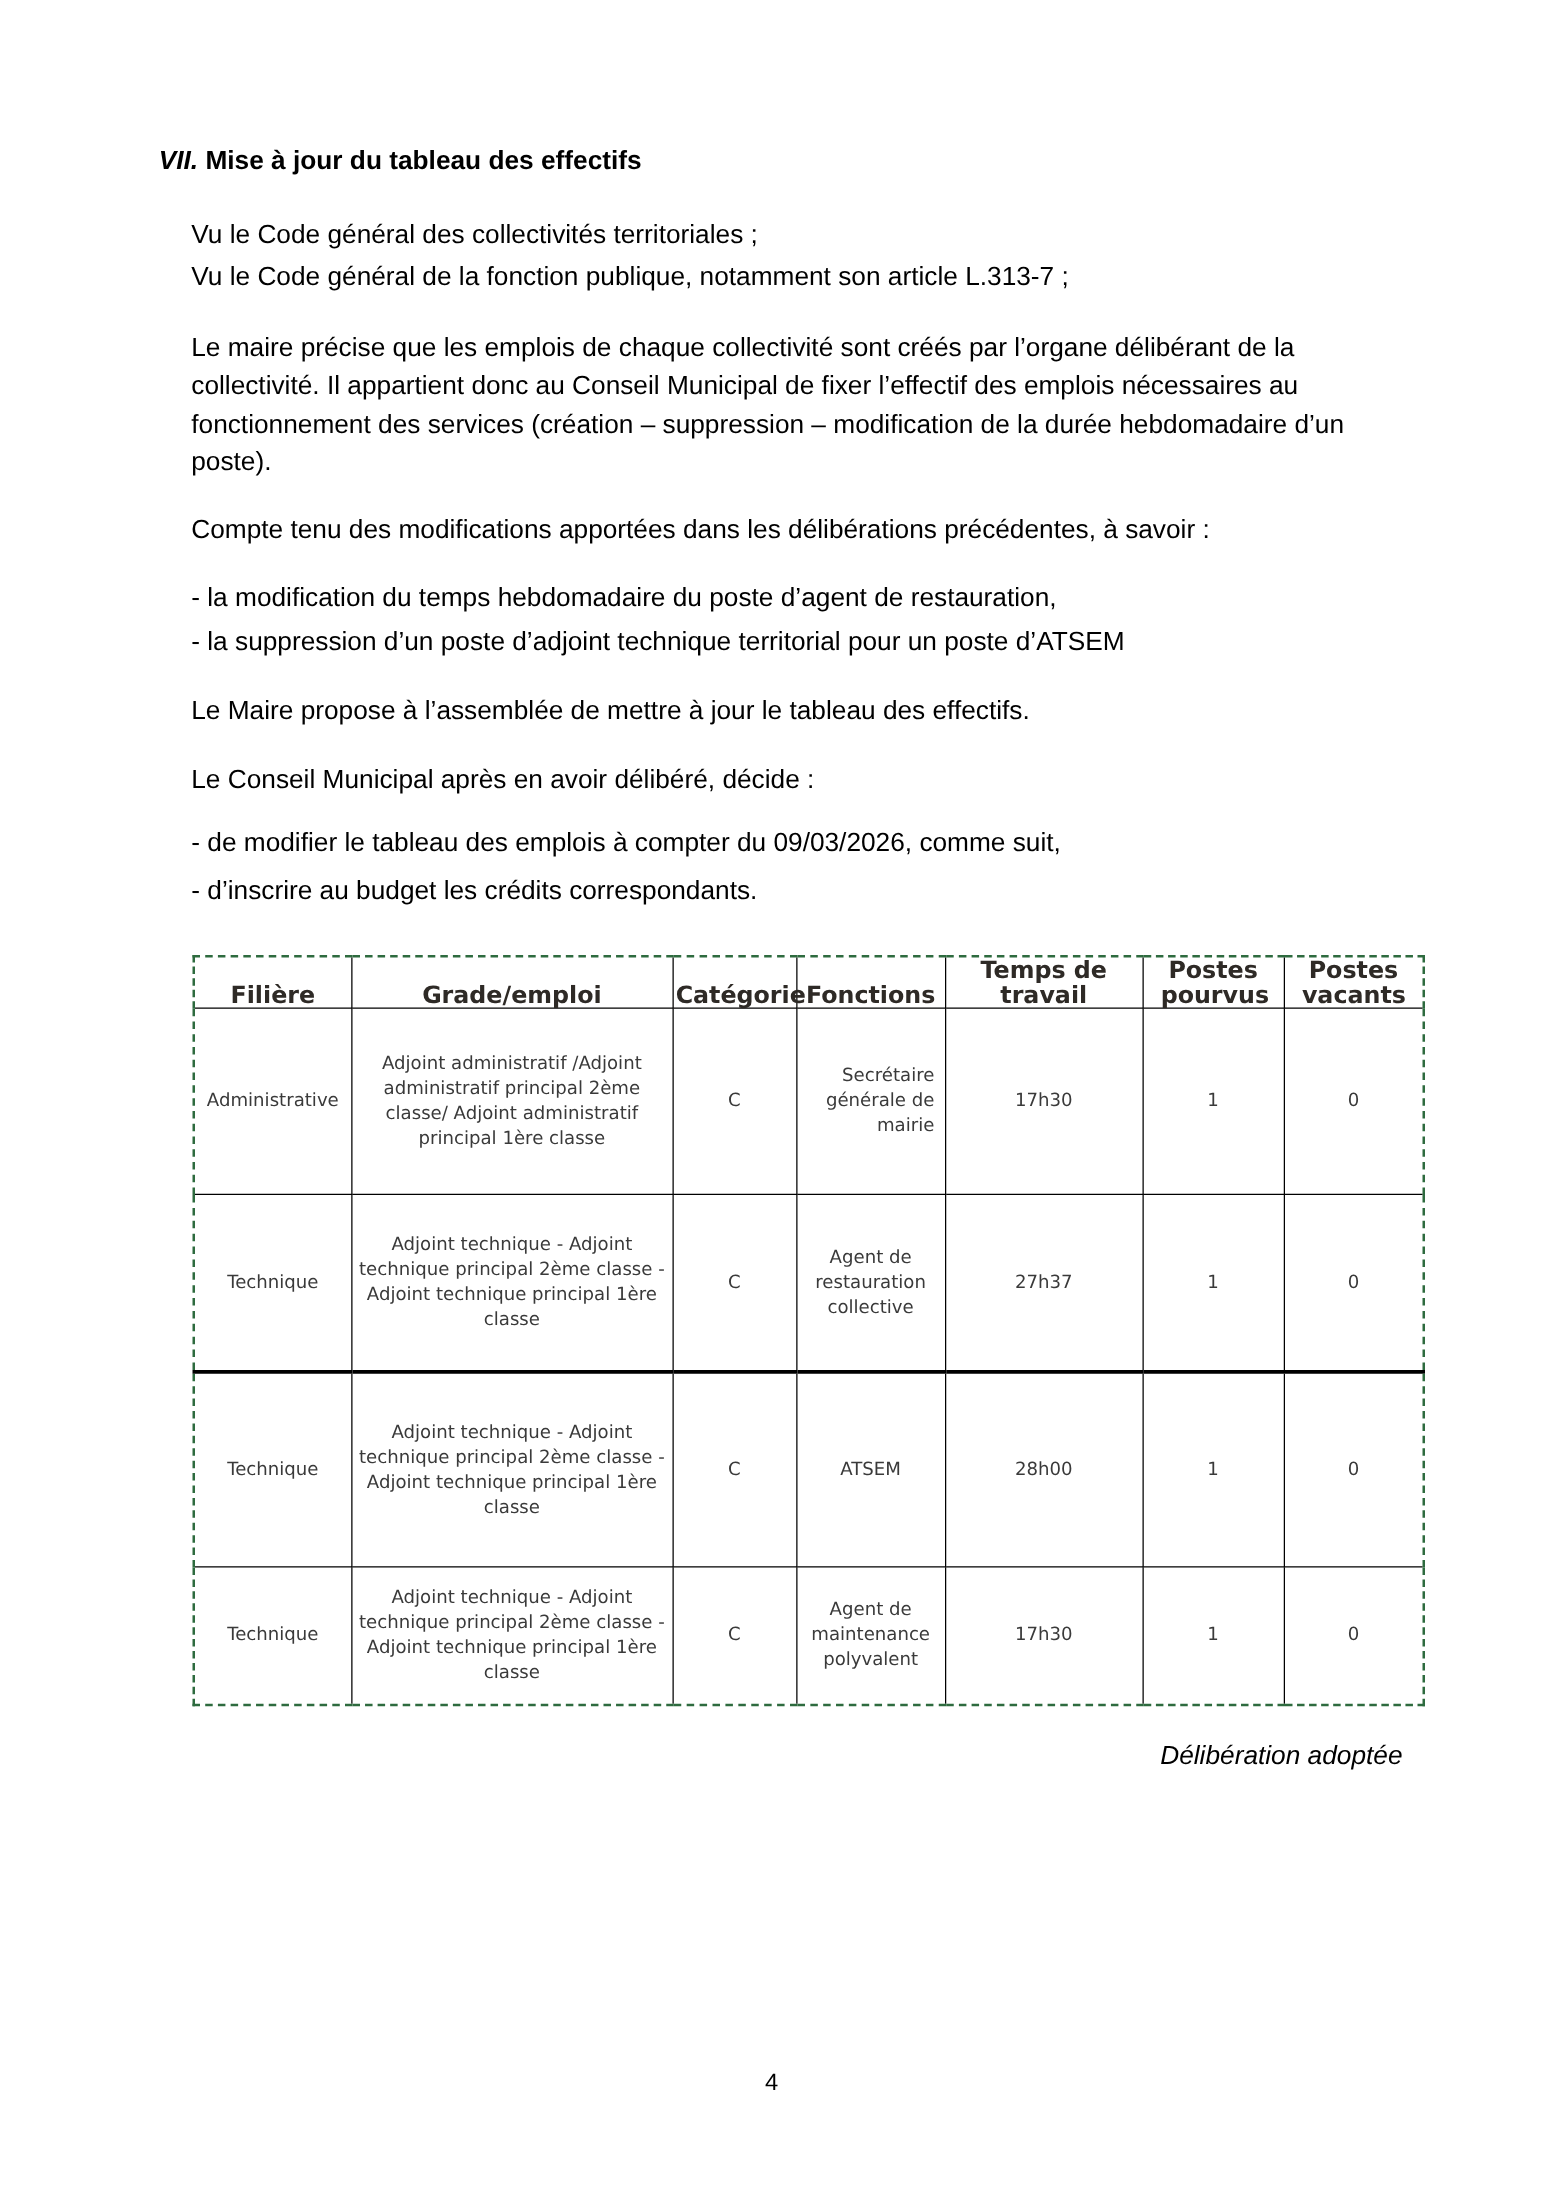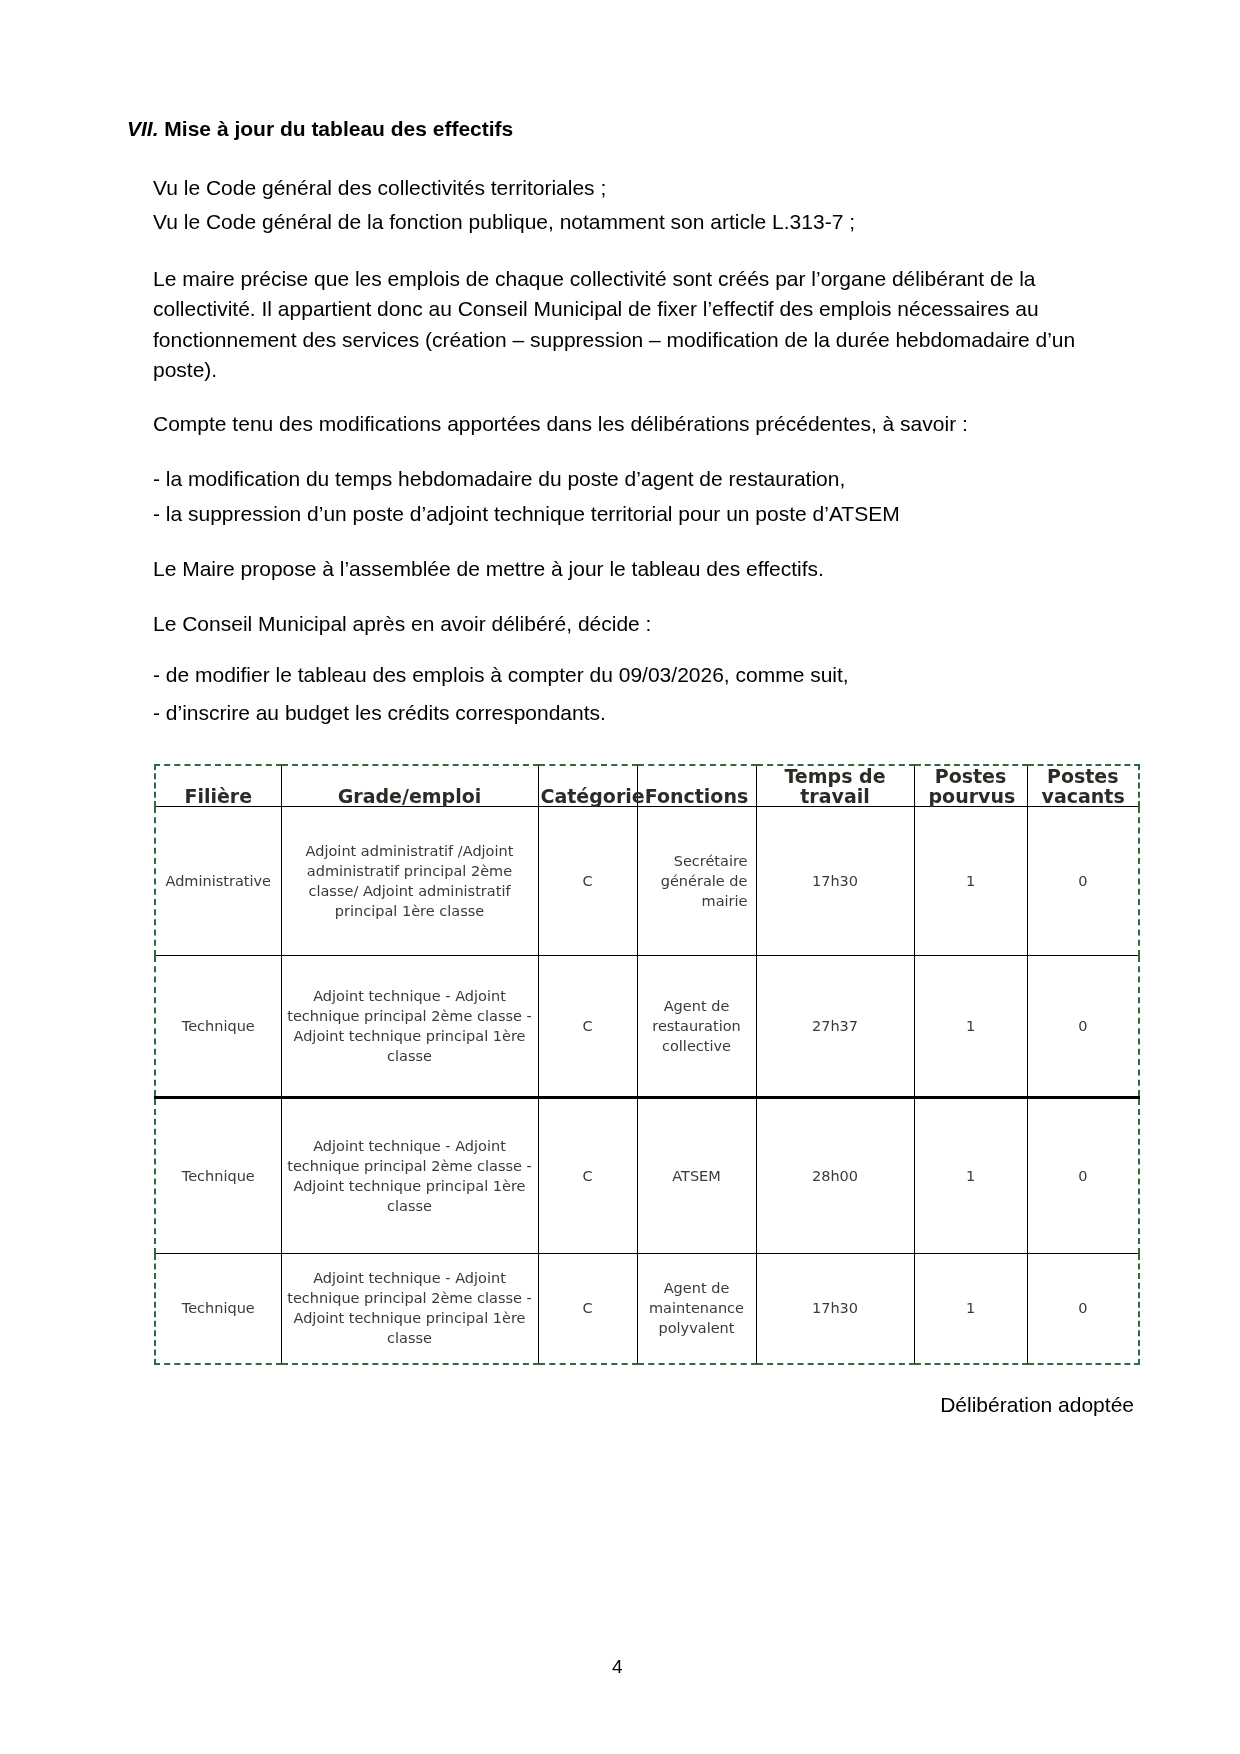--- a/index.html
+++ b/index.html
@@ -11,21 +11,21 @@
     .para { position: absolute; left: 153px; width: 975px; font-size: 21px; line-height: 30.4px; }
     .table-wrap { position: absolute; left: 154px; top: 764px; width: 984px; height: 596px; }
     table.eff { border-collapse: collapse; width: 984px; height: 596px; table-layout: fixed; font-family: "DejaVu Sans", sans-serif; }
     table.eff th, table.eff td { border: 1.5px solid #000; text-align: center; vertical-align: middle; padding: 0 2px; font-size: 14.5px; line-height: 20px; color: #3a3a3a; white-space: normal; }
     table.eff th { vertical-align: bottom; font-weight: bold; color: #2e2a26; font-size: 19px; line-height: 20px; padding-bottom: 0; }
     table.eff tr:first-child th { border-top: 2px dashed #2e6b3f; }
     table.eff tr:last-child td { border-bottom: 2px dashed #2e6b3f; }
     table.eff tr th:first-child, table.eff tr td:first-child { border-left: 2px dashed #2e6b3f; }
     table.eff tr th:last-child, table.eff tr td:last-child { border-right: 2px dashed #2e6b3f; }
     table.eff tr.thick-top td { border-top: 3px solid #000; }
-    .adopted { right: 106px; top: 1393px; font-size: 21px; }
+    .adopted { right: 118px; top: 1393px; font-size: 21px; font-style: italic; }
     .pagenum { left: 612px; top: 1656px; font-size: 19px; }
   </style>
 </head>
 <body>
 
 <div class="abs title">
   <span class="num">VII.</span>
   <span>Mise à jour du tableau des effectifs</span>
 </div>
 

